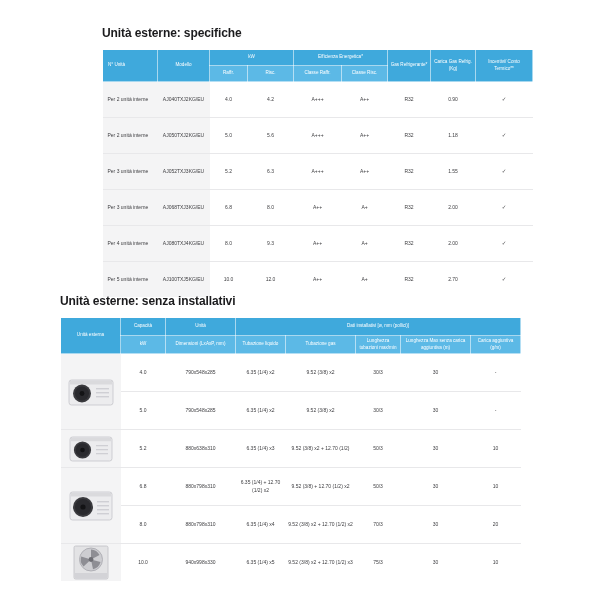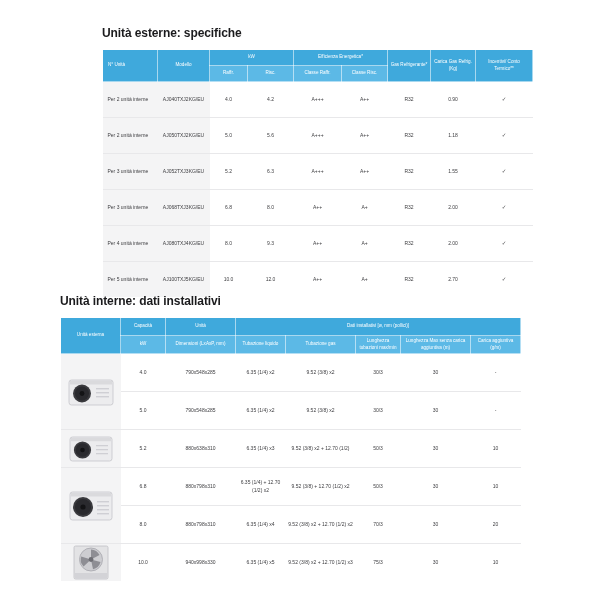--- a/index.html
+++ b/index.html
@@ -137,21 +137,21 @@
           <td>A+</td>
           <td>R32</td>
           <td>2.70</td>
           <td class="check">✓</td>
         </tr>
       </tbody>
     </table>
   </section>
 
   <section class="sec2">
-    <h2 class="title">Unità interne: dati installativi</h2>
+    <h2 class="title">Unità esterne: senza installativi</h2>
     <table class="t2">
       <colgroup>
         <col style="width:60px">
           <col style="width:45px">
           <col style="width:70px">
           <col style="width:50px">
         <col style="width:70px">
           <col style="width:45px">
           <col style="width:70px">
           <col style="width:50px">

